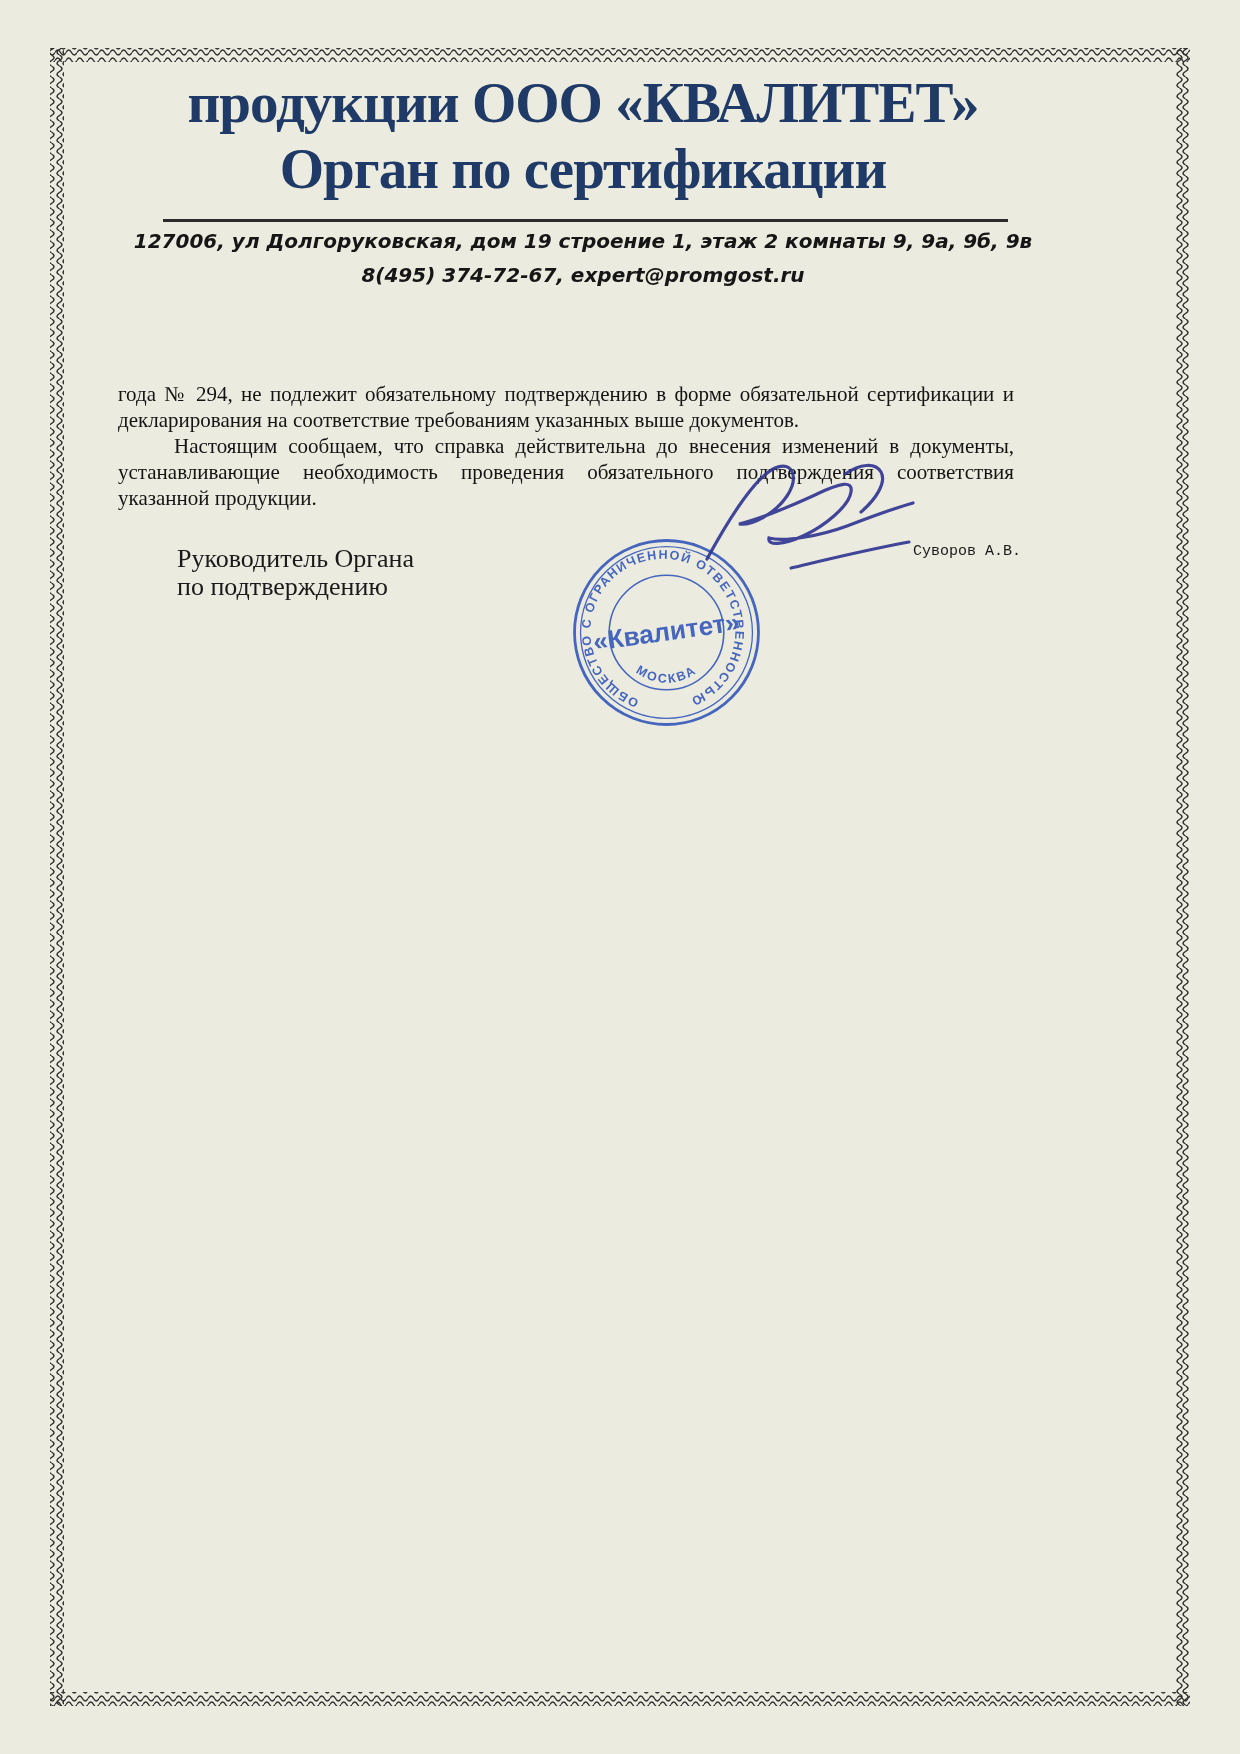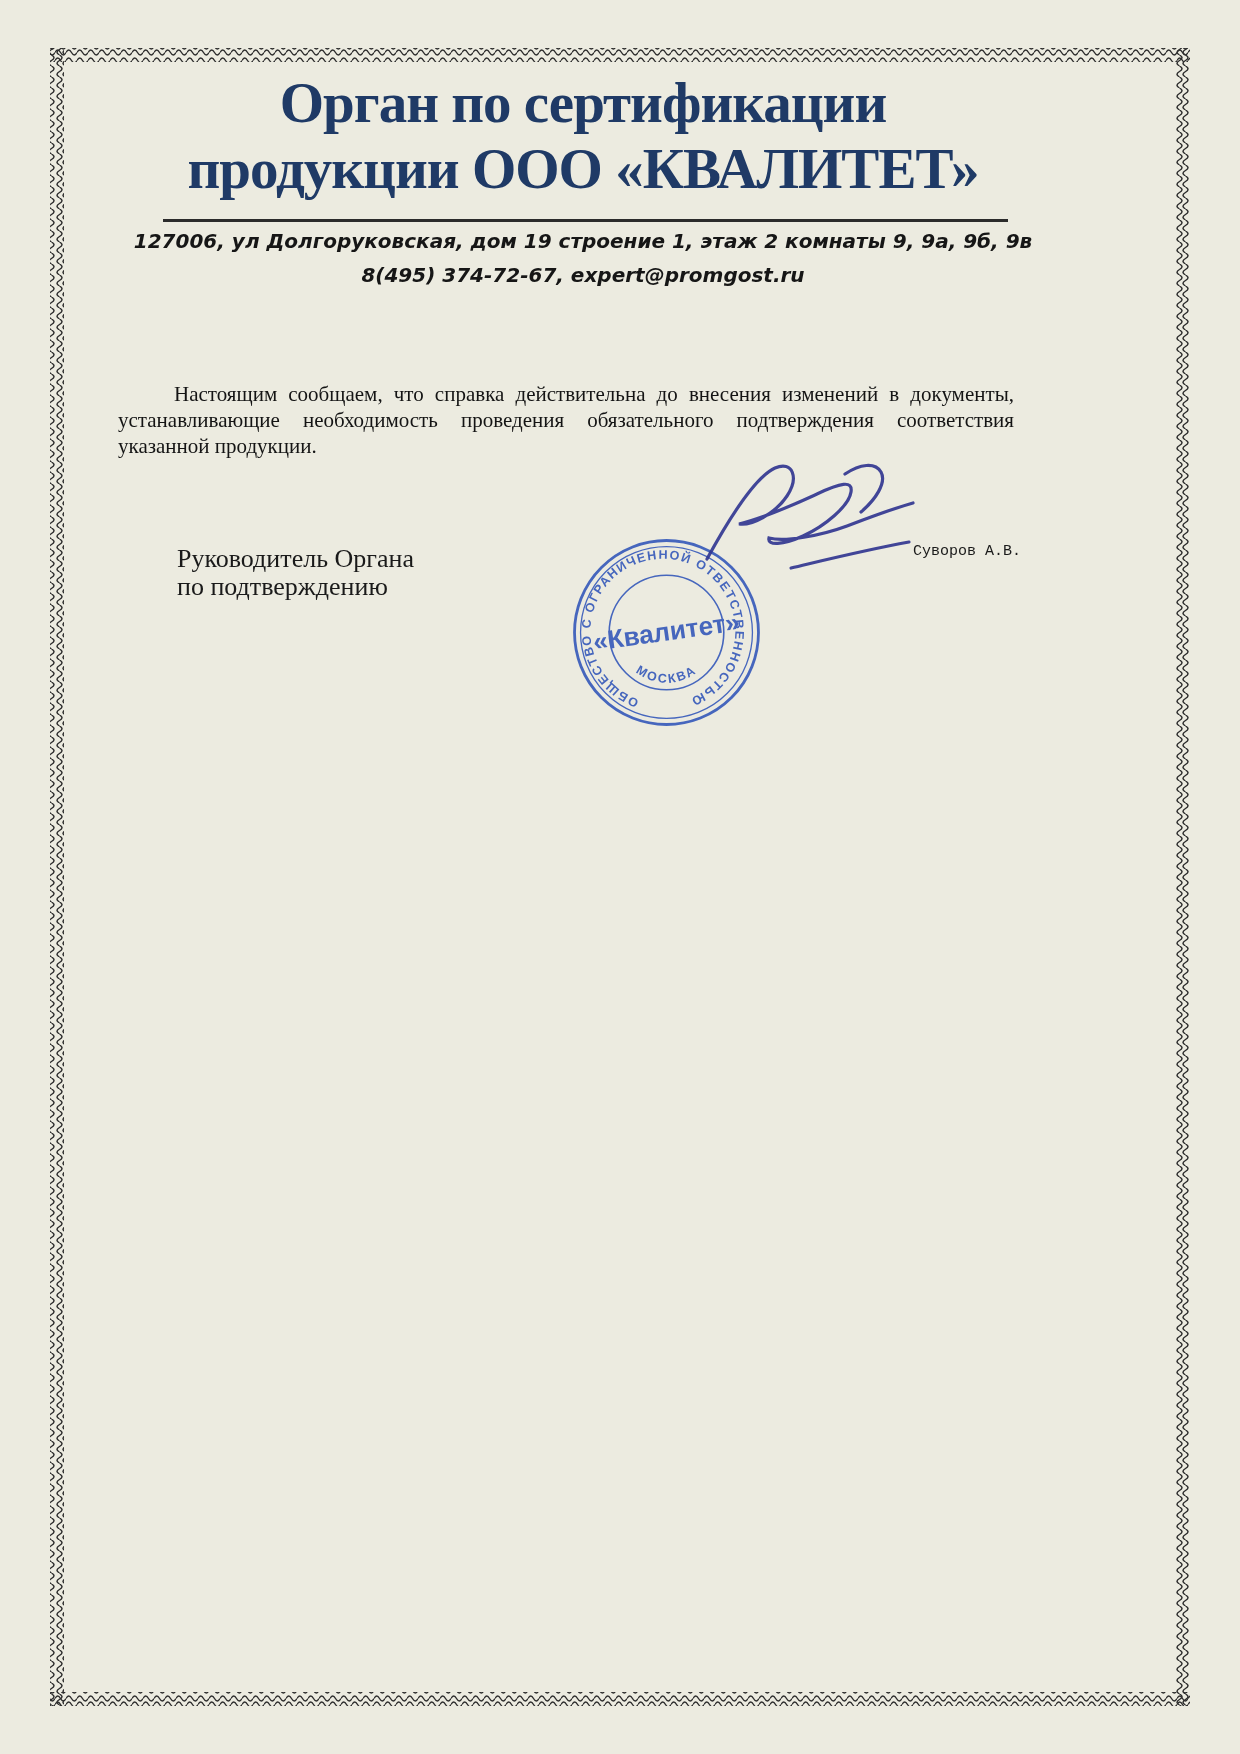--- a/index.html
+++ b/index.html
@@ -75,32 +75,33 @@
         <path d="M0,10.5 Q2.75,5.5 5.5,10.5 T11,10.5" fill="none" stroke="#2d2d2d" stroke-width="1.4"></path>
       </pattern>
     </defs>
     <rect x="50" y="48" width="1140" height="14" fill="url(#zzh)"></rect>
     <rect x="50" y="1692" width="1140" height="14" fill="url(#zzh)"></rect>
     <rect x="50" y="48" width="14" height="1658" fill="url(#zzv)"></rect>
     <rect x="1176" y="48" width="14" height="1658" fill="url(#zzv)"></rect>
   </svg>
 
   <div class="title-block">
+    <div>продукции ООО «КВАЛИТЕТ»</div>
     <div>Орган по сертификации</div>
-    <div>продукции ООО «КВАЛИТЕТ»</div>
   </div>
 
   <div class="divider"></div>
 
   <div class="hand-block">
     <div class="hand-line tight">127006, ул Долгоруковская, дом 19 строение 1, этаж 2 комнаты 9, 9а, 9б, 9в</div>
     <div class="hand-line">8(495) 374-72-67, expert@promgost.ru</div>
   </div>
 
   <div class="body-block">
+    <p>года № 294, не подлежит обязательному подтверждению в форме обязательной сертификации и декларирования на соответствие требованиям указанных выше документов.</p>
     <p class="indented">Настоящим сообщаем, что справка действительна до внесения изменений в документы, устанавливающие необходимость проведения обязательного подтверждения соответствия указанной продукции.</p>
   </div>
 
   <div class="role-block">
     <div>Руководитель Органа</div>
     <div>по подтверждению</div>
   </div>
 
   <div class="signer-name">Суворов А.В.</div>
 

